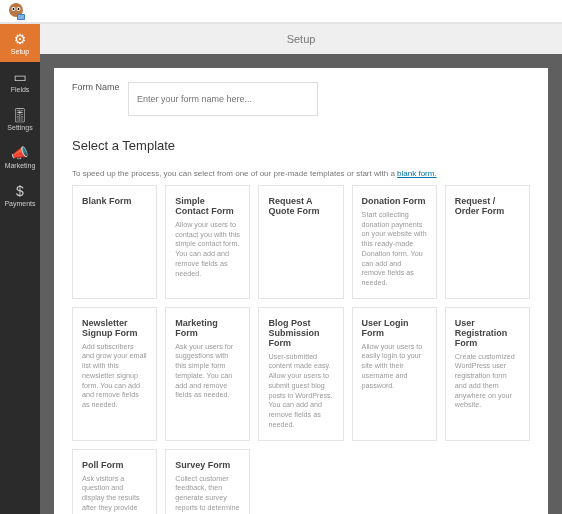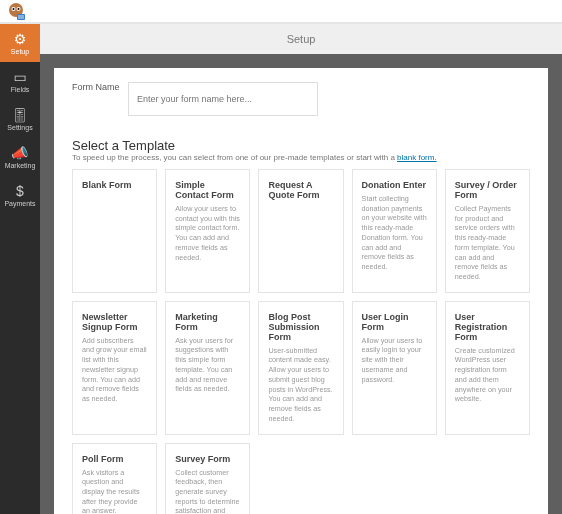--- a/index.html
+++ b/index.html
@@ -10,21 +10,21 @@
   .sidebar { width: 40px; background: #2b2b2b; display: flex; flex-direction: column; }
   .side-item { display: flex; flex-direction: column; align-items: center; justify-content: center; height: 38px; color: #ccc; cursor: pointer; font-size: 7px; }
   .side-item.active { background: #e27730; color: #fff; }
   .side-item .ico { font-size: 14px; line-height: 1; margin-bottom: 2px; }
   .outer { flex: 1; background: #5f5f5f; }
   .setup-bar { height: 30px; background: #efefef; display: flex; align-items: center; justify-content: center; color: #777; font-size: 11px; }
   .inner { background: #fff; margin: 14px 14px 0 14px; height: calc(100% - 44px); padding: 14px 18px; overflow: hidden; }
   .name-row { display: flex; align-items: flex-start; margin-bottom: 22px; }
   .name-row .lbl { color: #555; font-size: 9px; width: 56px; }
   .name-row input { width: 190px; height: 24px; border: 1px solid #ddd; padding: 16px 8px; font-size: 9px; color: #999; }
-  .sel-title { font-size: 13px; color: #333; margin-bottom: 0; }
+  .sel-title { font-size: 13px; color: #333; margin-bottom: 16px; }
   .hint { font-size: 8px; color: #777; margin-bottom: 7px; }
   .hint a { color: #0073aa; text-decoration: underline; }
   .grid { display: grid; grid-template-columns: repeat(5, 1fr); gap: 8px; }
   .card { border: 1px solid #e4e4e4; padding: 10px 9px; cursor: pointer; background: #fff; }
   .card-title { font-size: 9px; color: #444; font-weight: 600; margin-bottom: 4px; }
   .card-desc { font-size: 7.2px; color: #9a9a9a; line-height: 1.35; }
 </style>
 </head>
 <body>
 
@@ -83,26 +83,25 @@
             <div class="card-title">Blank Form</div>
           </div>
           <div class="card">
             <div class="card-title">Simple Contact Form</div>
             <div class="card-desc">Allow your users to contact you with this simple contact form. You can add and remove fields as needed.</div>
           </div>
           <div class="card">
             <div class="card-title">Request A Quote Form</div>
           </div>
           <div class="card">
-            <div class="card-title">Donation Enter</div>
+            <div class="card-title">Donation Form</div>
             <div class="card-desc">Start collecting donation payments on your website with this ready-made Donation form. You can add and remove fields as needed.</div>
           </div>
           <div class="card">
-            <div class="card-title">Survey / Order Form</div>
-            <div class="card-desc">Collect Payments for product and service orders with this ready-made form template. You can add and remove fields as needed.</div>
+            <div class="card-title">Request / Order Form</div>
           </div>
           <div class="card">
             <div class="card-title">Newsletter Signup Form</div>
             <div class="card-desc">Add subscribers and grow your email list with this newsletter signup form. You can add and remove fields as needed.</div>
           </div>
           <div class="card">
             <div class="card-title">Marketing Form</div>
             <div class="card-desc">Ask your users for suggestions with this simple form template. You can add and remove fields as needed.</div>
           </div>
           <div class="card">

